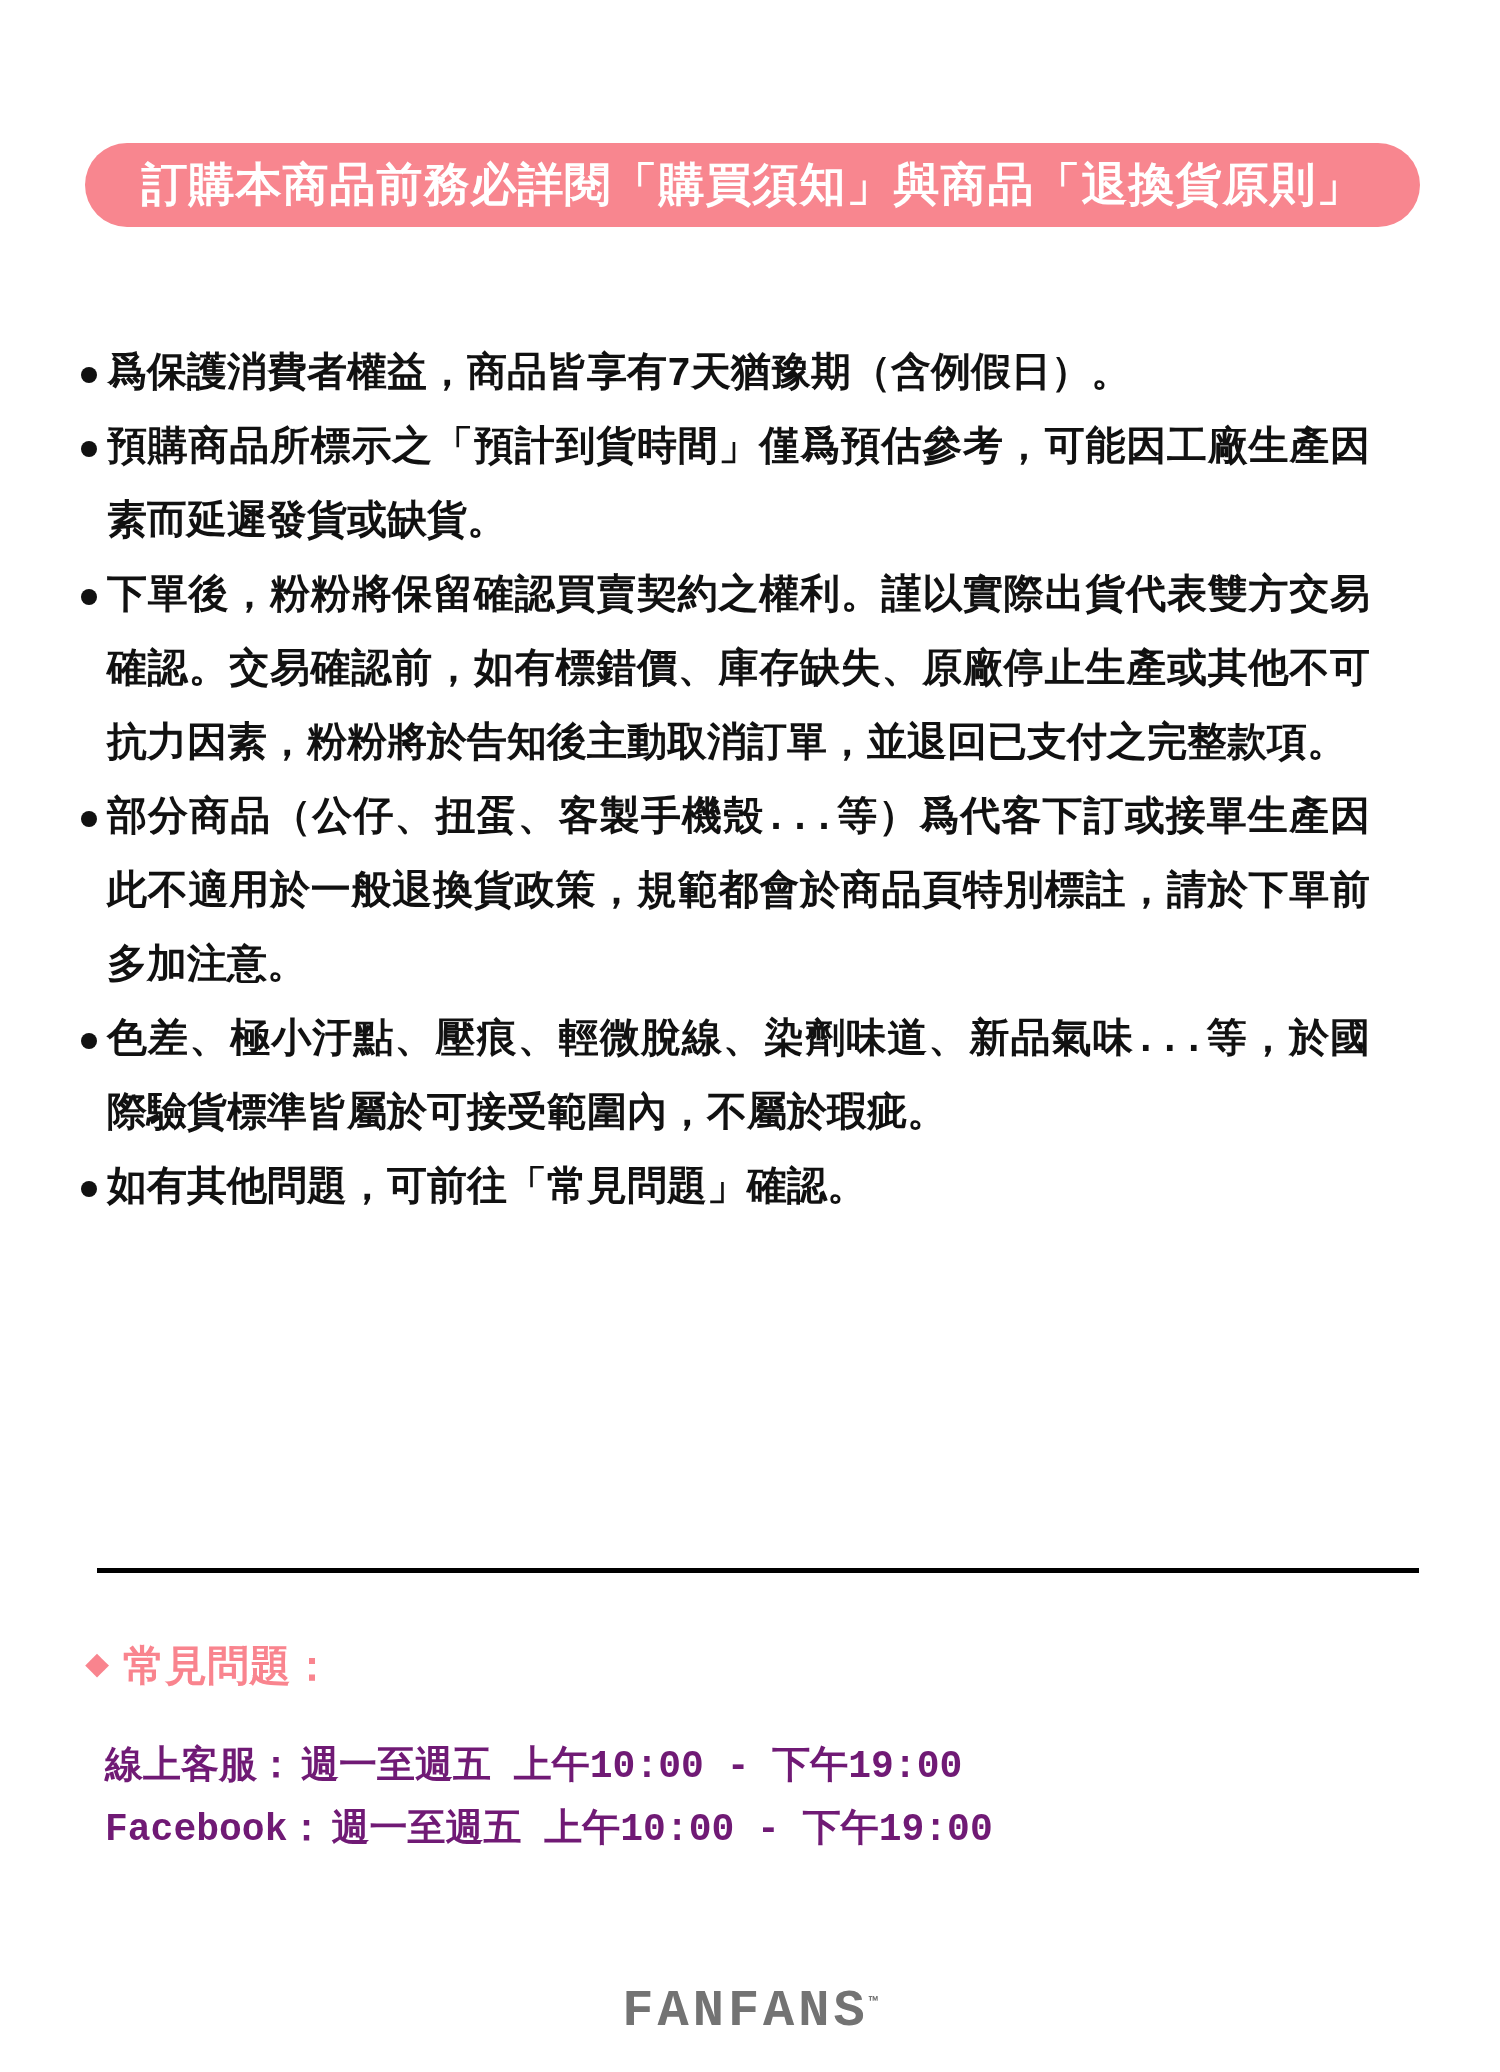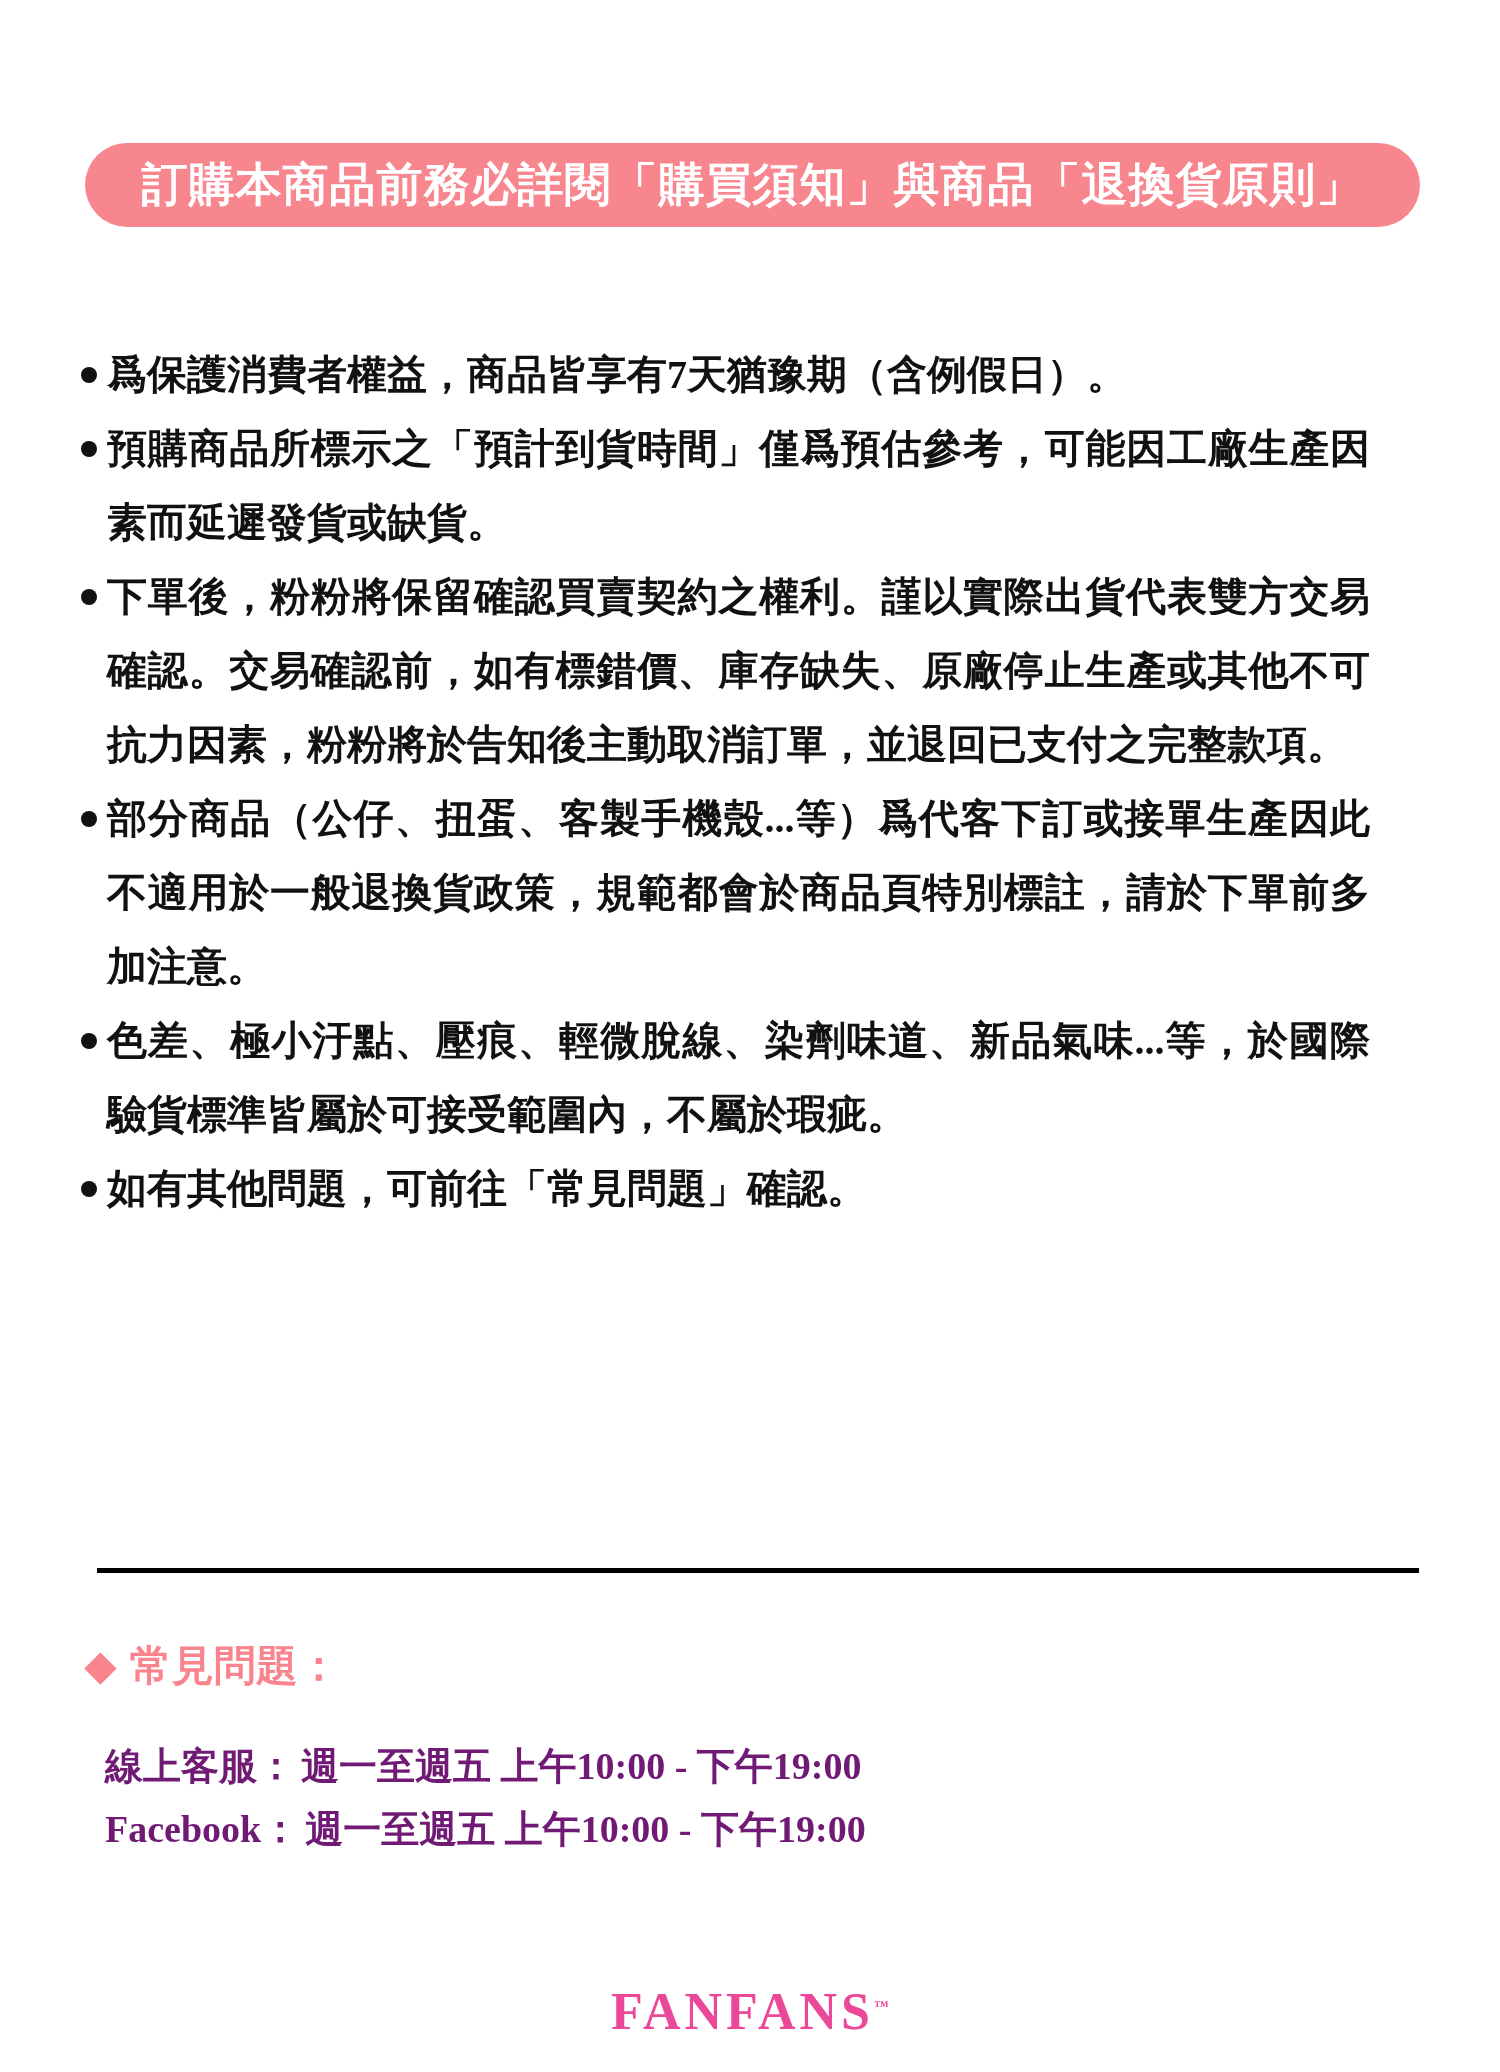--- a/index.html
+++ b/index.html
@@ -1,20 +1,20 @@
 <!DOCTYPE html>
 <html><head>
 <meta charset="utf-8">
 <style>
   html,body { margin:0; padding:0; background:#ffffff; }
   .page {
     position:relative;
     width:1500px; height:2072px;
     background:#ffffff;
-    font-family:Liberation Serif, serif;
+    font-family:Liberation Mono, monospace;
     color:#111111;
     overflow:hidden;
   }
   .banner {
     position:absolute; left:85px; top:143px;
     width:1335px; height:84px;
     background:#F8868F;
     border-radius:42px;
     display:flex; align-items:center; justify-content:center;
     color:#ffffff; font-size:46px; font-weight:700;
@@ -53,21 +53,21 @@
   }
   .contact-lines {
     position:absolute; left:105px; top:1735px;
     font-size:38px; font-weight:700; color:#701a75;
   }
   .contact-line { line-height:63px; white-space:nowrap; }
   .contact-line .label { margin-right:6px; }
   .logo {
     position:absolute; left:0; right:0; top:1982px;
     text-align:center;
-    color:#ec4899;
+    color:#737373;
     font-size:52px; font-weight:800;
     letter-spacing:4px;
   }
   .logo sup { font-size:15px; vertical-align:super; letter-spacing:0; }
 </style>
 </head>
 <body>
 
 <div class="page">
 

